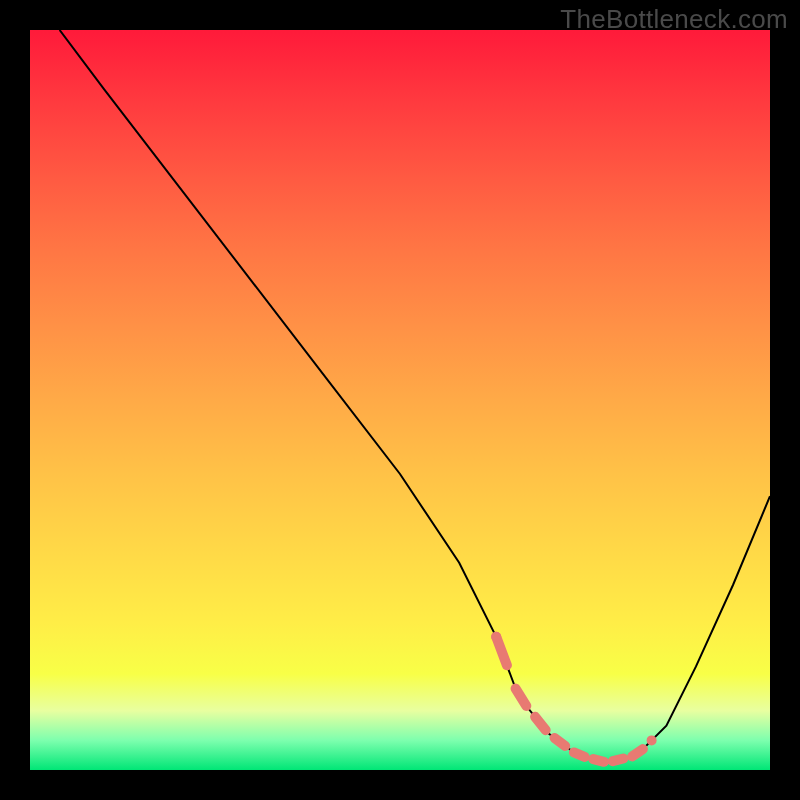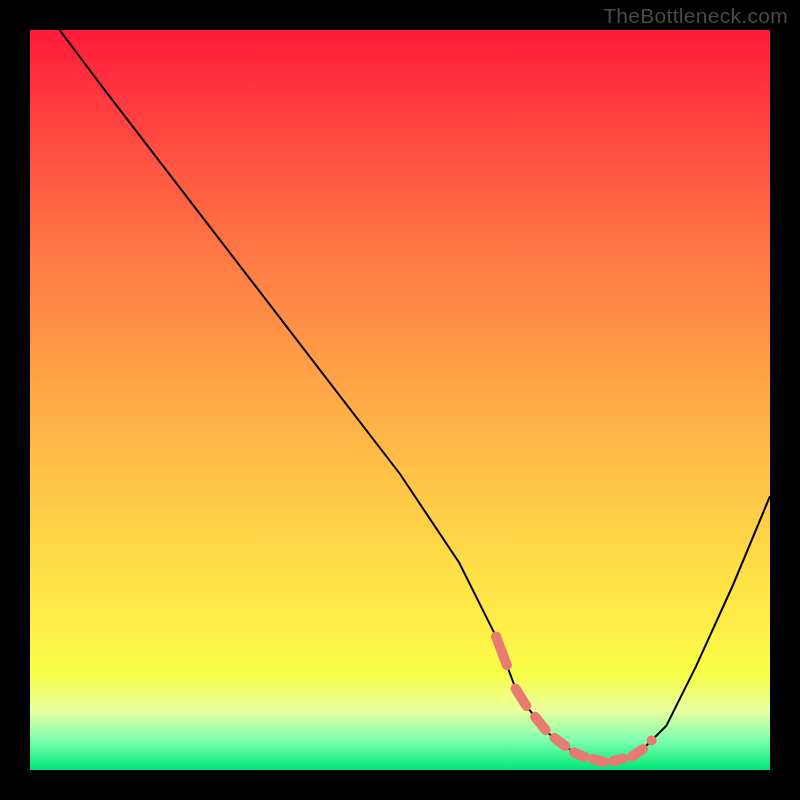--- a/index.html
+++ b/index.html
@@ -8,21 +8,21 @@
     height: 800px;
     background: #000;
     position: relative;
     font-family: Arial, sans-serif;
     overflow: hidden;
   }
   .watermark {
     position: absolute;
     top: 4px;
     right: 12px;
-    font-size: 21px;
+    font-size: 26px;
     font-weight: 500;
     color: #4a4a4a;
     letter-spacing: 0.3px;
     z-index: 10;
   }
   .plot-area {
     position: absolute;
     left: 30px;
     top: 30px;
     width: 740px;

